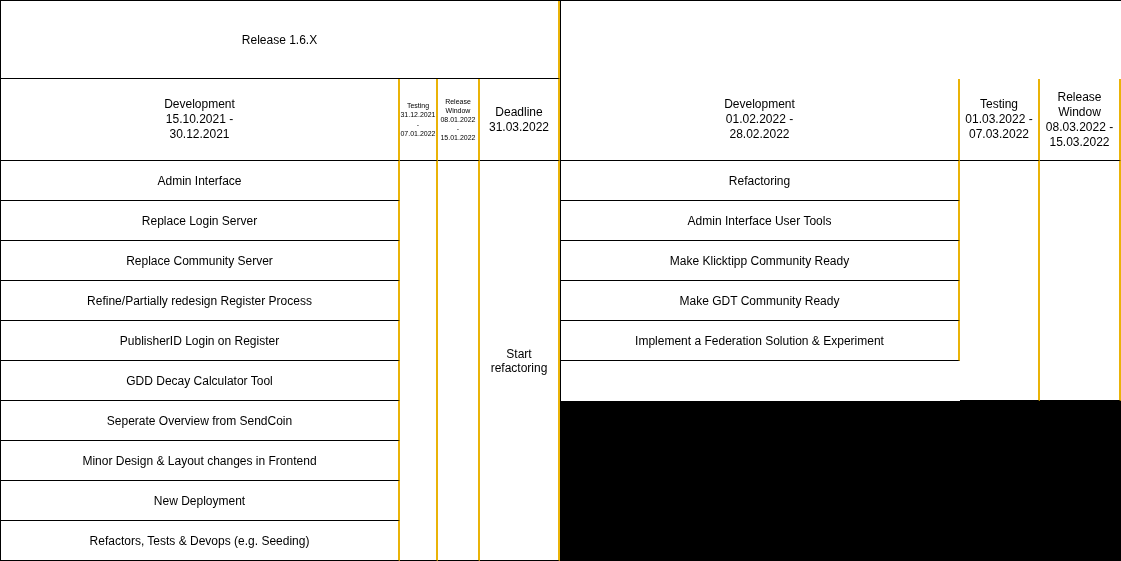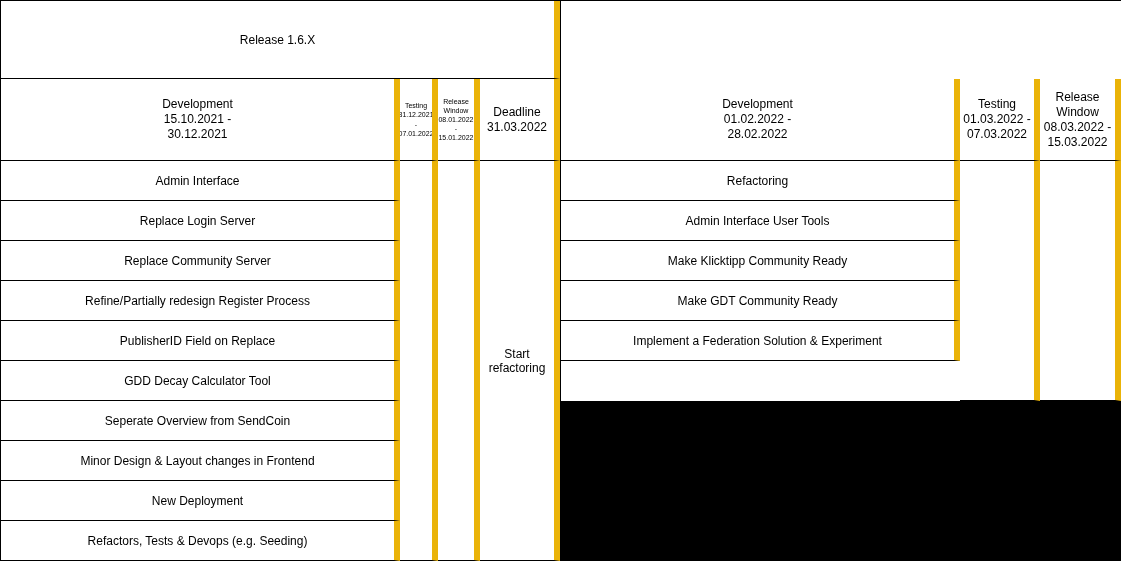--- a/index.html
+++ b/index.html
@@ -29,21 +29,21 @@
     grid-template-columns: 399px 38px 42px 80px;
     grid-template-rows: 78px 82px repeat(10, 40px);
   }
   .tbl-right {
     left: 560px; top: 0;
     width: 561px; height: 401px;
     grid-template-columns: 399px 80px 81px;
     grid-template-rows: 78px 82px repeat(6, 40px);
   }
   .cell {
-    border-right: 6px solid #eab308;
+    border-right: 2px solid #eab308;
     border-bottom: 1px solid #000;
     display: flex;
     align-items: center;
     justify-content: center;
     text-align: center;
     overflow: hidden;
     background: #ffffff;
   }
   .title-cell { grid-column: 1 / -1; grid-row: 1; font-size: 12px; }
   .hdr { grid-row: 2; font-size: 12px; white-space: pre-line; line-height: 1.25; }
@@ -77,21 +77,21 @@
 08.01.2022
 -
 15.01.2022</div>
     <div class="cell hdr" style="grid-column:4;">Deadline
 31.03.2022</div>
 
     <div class="cell task" style="grid-row:3;">Admin Interface</div>
     <div class="cell task" style="grid-row:4;">Replace Login Server</div>
     <div class="cell task" style="grid-row:5;text-align:center;">Replace Community Server</div>
     <div class="cell task" style="grid-row:6;">Refine/Partially redesign Register Process</div>
-    <div class="cell task" style="grid-row:7;">PublisherID Field on Replace</div>
+    <div class="cell task" style="grid-row:7;">PublisherID Login on Register</div>
     <div class="cell task" style="grid-row:8;">GDD Decay Calculator Tool</div>
     <div class="cell task" style="grid-row:9;">Seperate Overview from SendCoin</div>
     <div class="cell task" style="grid-row:10;">Minor Design &amp; Layout changes in Frontend</div>
     <div class="cell task" style="grid-row:11;">New Deployment</div>
     <div class="cell task" style="grid-row:12;">Refactors, Tests &amp; Devops (e.g. Seeding)</div>
 
     <div class="cell col-span-body" style="grid-column:2; grid-row:3 / 13;"></div>
     <div class="cell col-span-body" style="grid-column:3; grid-row:3 / 13;"></div>
     <div class="cell col-span-body" style="grid-column:4; grid-row:3 / 13;">Start
 refactoring</div>

